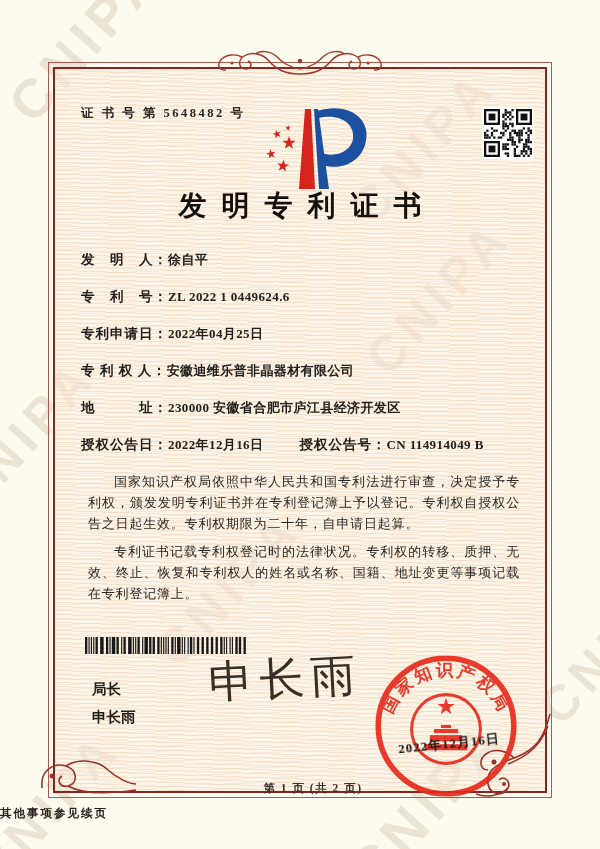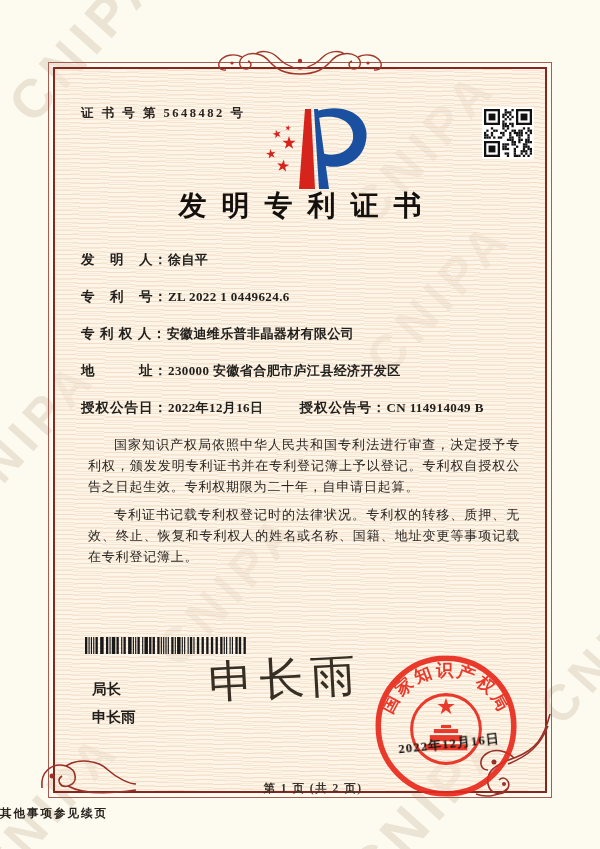--- a/index.html
+++ b/index.html
@@ -239,20 +239,23 @@
     <div class="title">发明专利证书</div>
 
     <div class="content">
       <div class="row">
         <span class="lbl">发　明　人：</span><span class="val">徐自平</span>
       </div>
       <div class="row">
         <span class="lbl">专　利　号：</span><span class="val">ZL 2022 1 0449624.6</span>
       </div>
       <div class="row">
+        <span class="lbl">专利申请日：</span><span class="val">2022年04月25日</span>
+      </div>
+      <div class="row">
         <span class="lbl">专 利 权 人：</span><span class="val">安徽迪维乐普非晶器材有限公司</span>
       </div>
       <div class="row">
         <span class="lbl">地　　　址：</span><span class="val">230000 安徽省合肥市庐江县经济开发区</span>
       </div>
       <div class="row">
         <span class="lbl">授权公告日：</span><span class="val">2022年12月16日</span><span class="pair2"><span class="lbl">授权公告号：</span><span class="val">CN 114914049 B</span></span>
       </div>
 
       <div class="paras">

